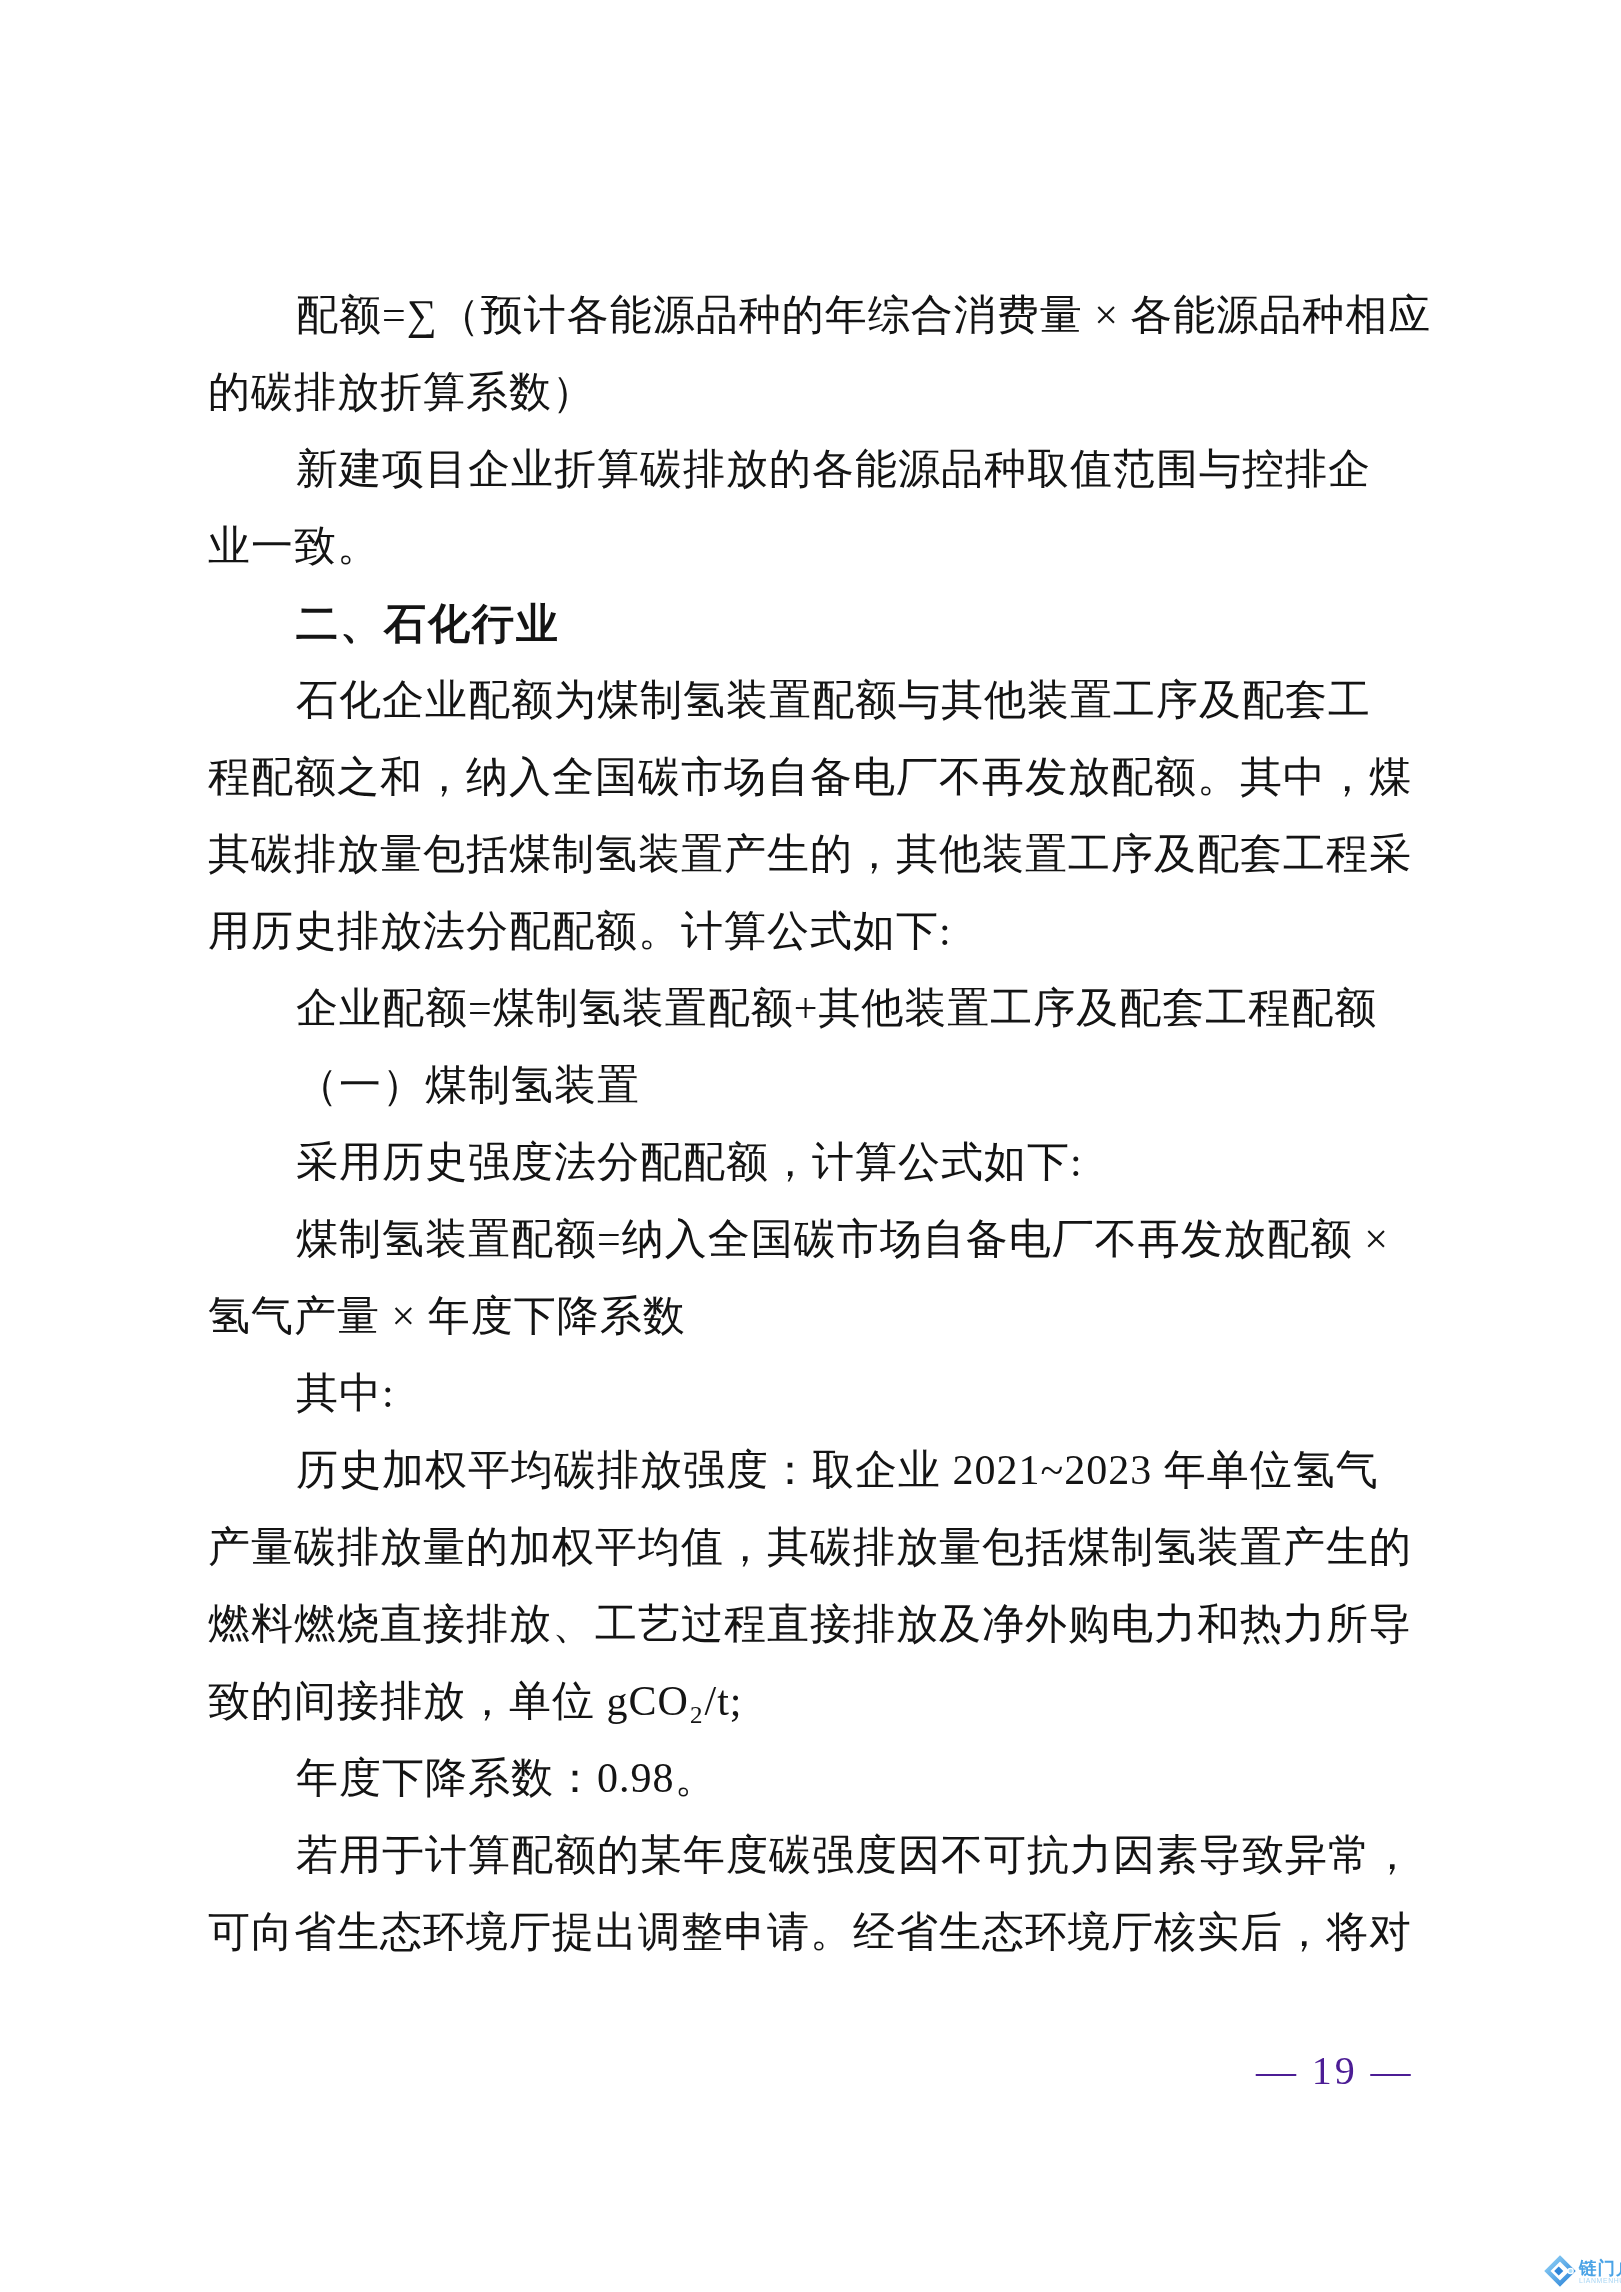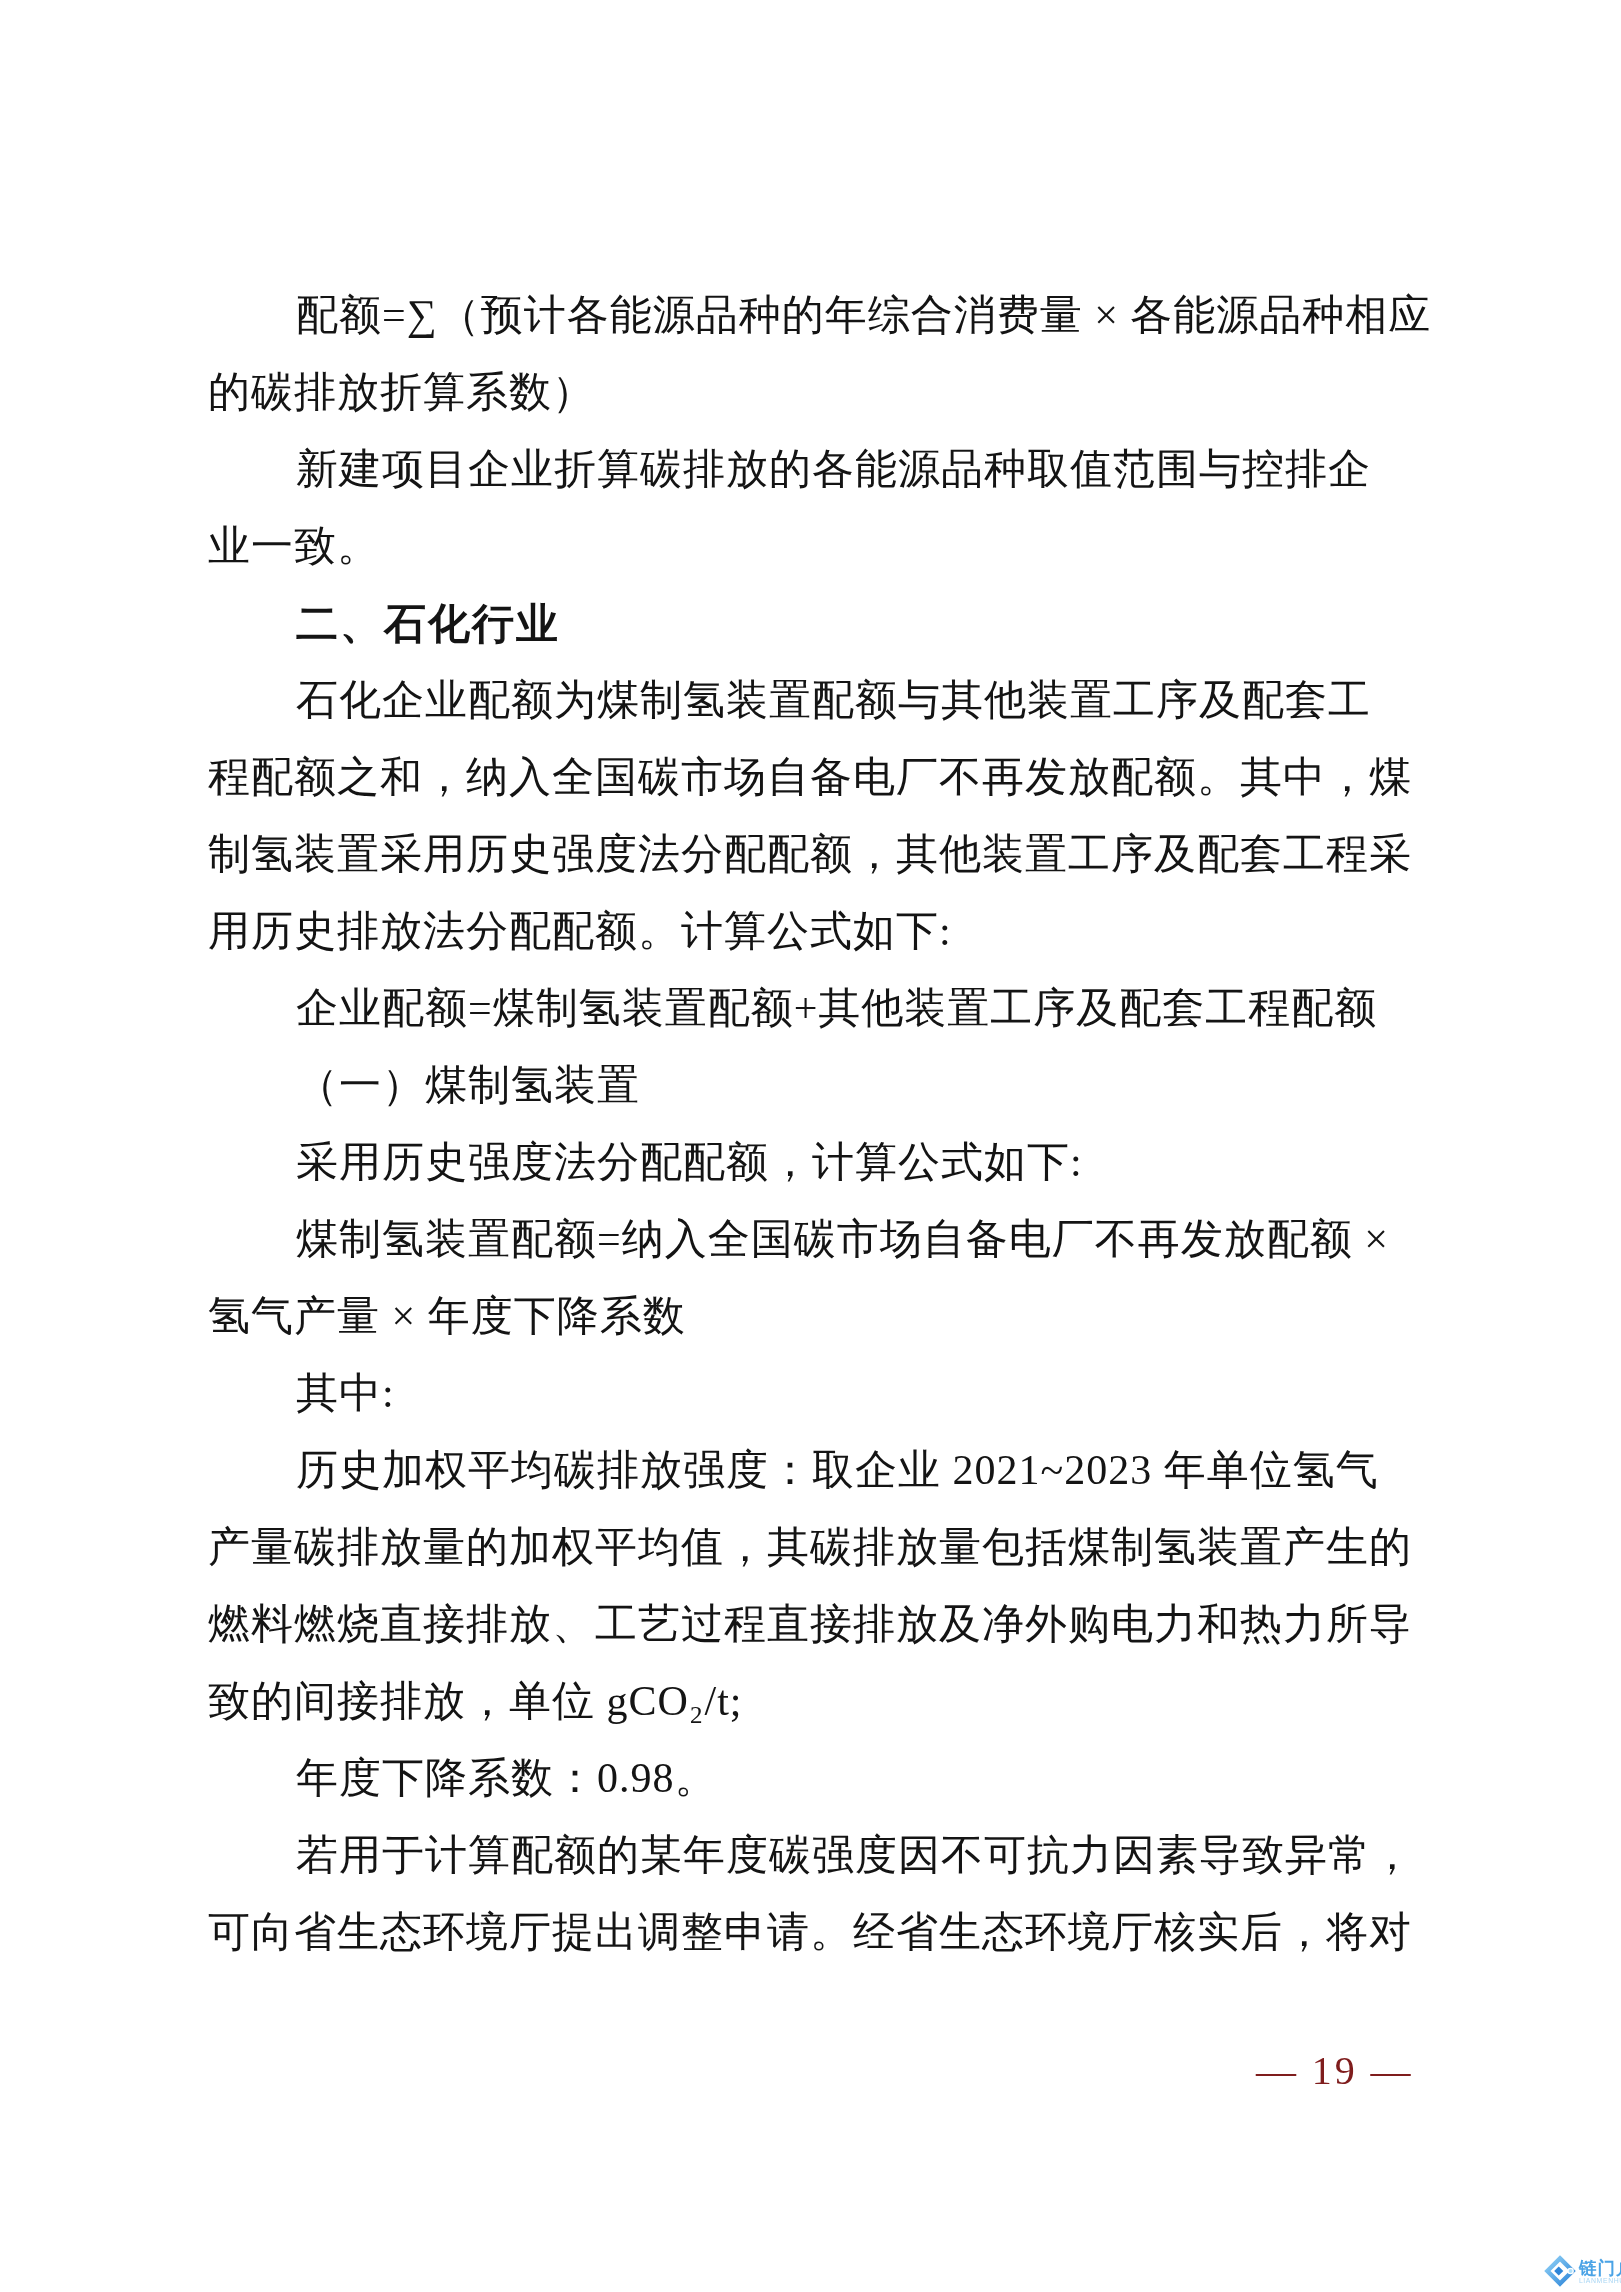--- a/index.html
+++ b/index.html
@@ -41,21 +41,21 @@
     font-weight: 700;
     letter-spacing: 2px;
   }
   .page-number {
     position: absolute;
     left: 1256px;
     top: 2047px;
     font-size: 40px;
     letter-spacing: 2.9px;
     white-space: nowrap;
-    color: #7f1d1d;
+    color: #4c1d95;
   }
   .watermark {
     position: absolute;
     left: 1544px;
     top: 2255px;
     display: flex;
     align-items: flex-start;
   }
   .wm-icon {
     width: 32px;
@@ -93,21 +93,21 @@
 <div class="doc-page">
 
   <div class="doc-content">
     <div class="line indent">配额=∑（预计各能源品种的年综合消费量 × 各能源品种相应</div>
     <div class="line">的碳排放折算系数）</div>
     <div class="line indent">新建项目企业折算碳排放的各能源品种取值范围与控排企</div>
     <div class="line">业一致。</div>
     <div class="line indent heading">二、石化行业</div>
     <div class="line indent">石化企业配额为煤制氢装置配额与其他装置工序及配套工</div>
     <div class="line">程配额之和，纳入全国碳市场自备电厂不再发放配额。其中，煤</div>
-    <div class="line">制氢装置采用历史强度法分配配额，其他装置工序及配套工程采</div>
+    <div class="line">其碳排放量包括煤制氢装置产生的，其他装置工序及配套工程采</div>
     <div class="line">用历史排放法分配配额。计算公式如下:</div>
     <div class="line indent">企业配额=煤制氢装置配额+其他装置工序及配套工程配额</div>
     <div class="line indent">（一）煤制氢装置</div>
     <div class="line indent">采用历史强度法分配配额，计算公式如下:</div>
     <div class="line indent">煤制氢装置配额=纳入全国碳市场自备电厂不再发放配额 ×</div>
     <div class="line">氢气产量 × 年度下降系数</div>
     <div class="line indent">其中:</div>
     <div class="line indent">历史加权平均碳排放强度：取企业 2021~2023 年单位氢气</div>
     <div class="line">产量碳排放量的加权平均值，其碳排放量包括煤制氢装置产生的</div>
     <div class="line">燃料燃烧直接排放、工艺过程直接排放及净外购电力和热力所导</div>

